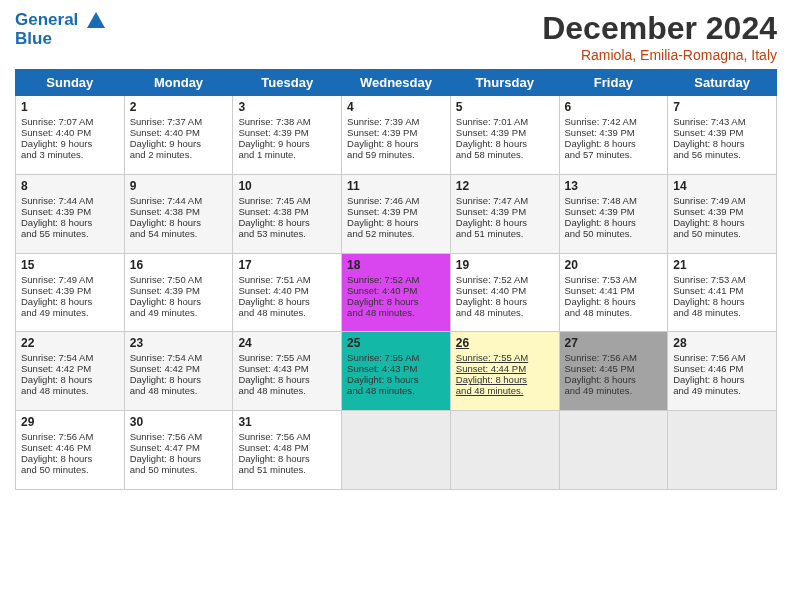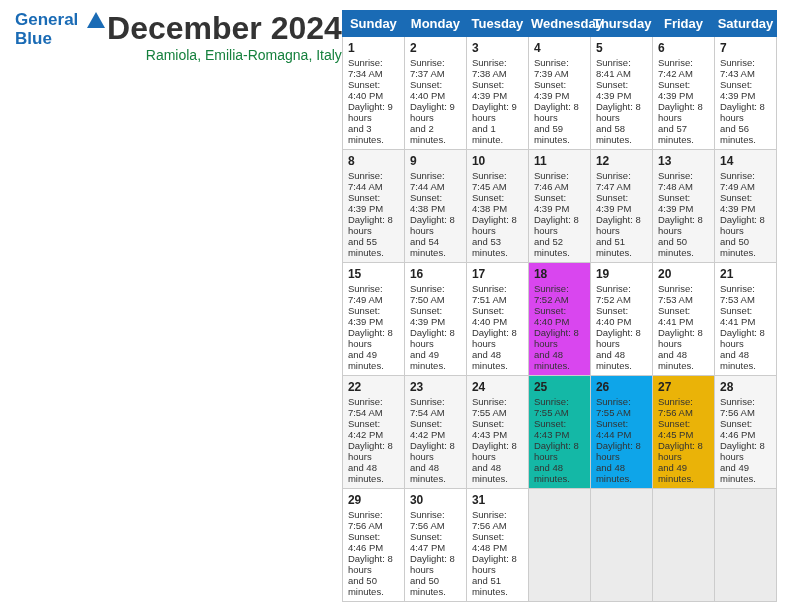--- a/index.html
+++ b/index.html
@@ -8,20 +8,21 @@
       height: 612px;
       font-family: Arial, sans-serif;
       background: #fff;
       overflow: hidden;
     }
     .page {
       width: 792px;
       height: 500px;
       padding: 10px 15px;
       display: flex;
+      flex-direction: column;
     }
     .header {
       display: flex;
       justify-content: space-between;
       align-items: flex-start;
       margin-bottom: 6px;
     }
     .logo {
       display: flex;
       align-items: center;
@@ -29,21 +30,21 @@
     .title-block {
       text-align: right;
     }
     .month-title {
       font-size: 32px;
       font-weight: bold;
       color: #333;
     }
     .subtitle {
       font-size: 14px;
-      color: #15803d;
+      color: #c2410c;
     }
     .calendar {
       flex: 1;
       border: 1px solid #ccc;
       border-collapse: collapse;
       width: 100%;
       table-layout: fixed;
     }
     .calendar th {
       background: #1a6bb5;
@@ -110,21 +111,21 @@
         <th>Wednesday</th>
         <th>Thursday</th>
         <th>Friday</th>
         <th>Saturday</th>
       </tr>
     </thead>
     <tbody id="calendar-body">
     <tr style="background: rgb(255, 255, 255);">
           <td style="background: rgb(255, 255, 255);">
             <span class="day-num">1</span>
-            <div>Sunrise: 7:34 AM</div>
+            <div>Sunrise: 7:07 AM</div>
             <div>Sunset: 4:40 PM</div>
             <div style="white-space: pre-line;">Daylight: 9 hours
 and 3 minutes.</div>
           </td>
           <td style="background: rgb(255, 255, 255);">
             <span class="day-num">2</span>
             <div>Sunrise: 7:37 AM</div>
             <div>Sunset: 4:40 PM</div>
             <div style="white-space: pre-line;">Daylight: 9 hours
 and 2 minutes.</div>
@@ -138,21 +139,21 @@
           </td>
           <td style="background: rgb(255, 255, 255);">
             <span class="day-num">4</span>
             <div>Sunrise: 7:39 AM</div>
             <div>Sunset: 4:39 PM</div>
             <div style="white-space: pre-line;">Daylight: 8 hours
 and 59 minutes.</div>
           </td>
           <td style="background: rgb(255, 255, 255);">
             <span class="day-num">5</span>
-            <div>Sunrise: 8:41 AM</div>
+            <div>Sunrise: 7:01 AM</div>
             <div>Sunset: 4:39 PM</div>
             <div style="white-space: pre-line;">Daylight: 8 hours
 and 58 minutes.</div>
           </td>
           <td style="background: rgb(255, 255, 255);">
             <span class="day-num">6</span>
             <div>Sunrise: 7:42 AM</div>
             <div>Sunset: 4:39 PM</div>
             <div style="white-space: pre-line;">Daylight: 8 hours
 and 57 minutes.</div>
@@ -289,28 +290,28 @@
             <div style="white-space: pre-line;">Daylight: 8 hours
 and 48 minutes.</div>
           </td>
           <td style="background: #14b8a6;">
             <span class="day-num">25</span>
             <div>Sunrise: 7:55 AM</div>
             <div>Sunset: 4:43 PM</div>
             <div style="white-space: pre-line;">Daylight: 8 hours
 and 48 minutes.</div>
           </td>
-          <td style="background: #0ea5e9;">
+          <td style="background: #fef9c3; text-decoration: underline;">
             <span class="day-num">26</span>
             <div>Sunrise: 7:55 AM</div>
             <div>Sunset: 4:44 PM</div>
             <div style="white-space: pre-line;">Daylight: 8 hours
 and 48 minutes.</div>
           </td>
-          <td style="background: #eab308;">
+          <td style="background: #a3a3a3;">
             <span class="day-num">27</span>
             <div>Sunrise: 7:56 AM</div>
             <div>Sunset: 4:45 PM</div>
             <div style="white-space: pre-line;">Daylight: 8 hours
 and 49 minutes.</div>
           </td>
           <td style="background: rgb(245, 245, 245);">
             <span class="day-num">28</span>
             <div>Sunrise: 7:56 AM</div>
             <div>Sunset: 4:46 PM</div>

